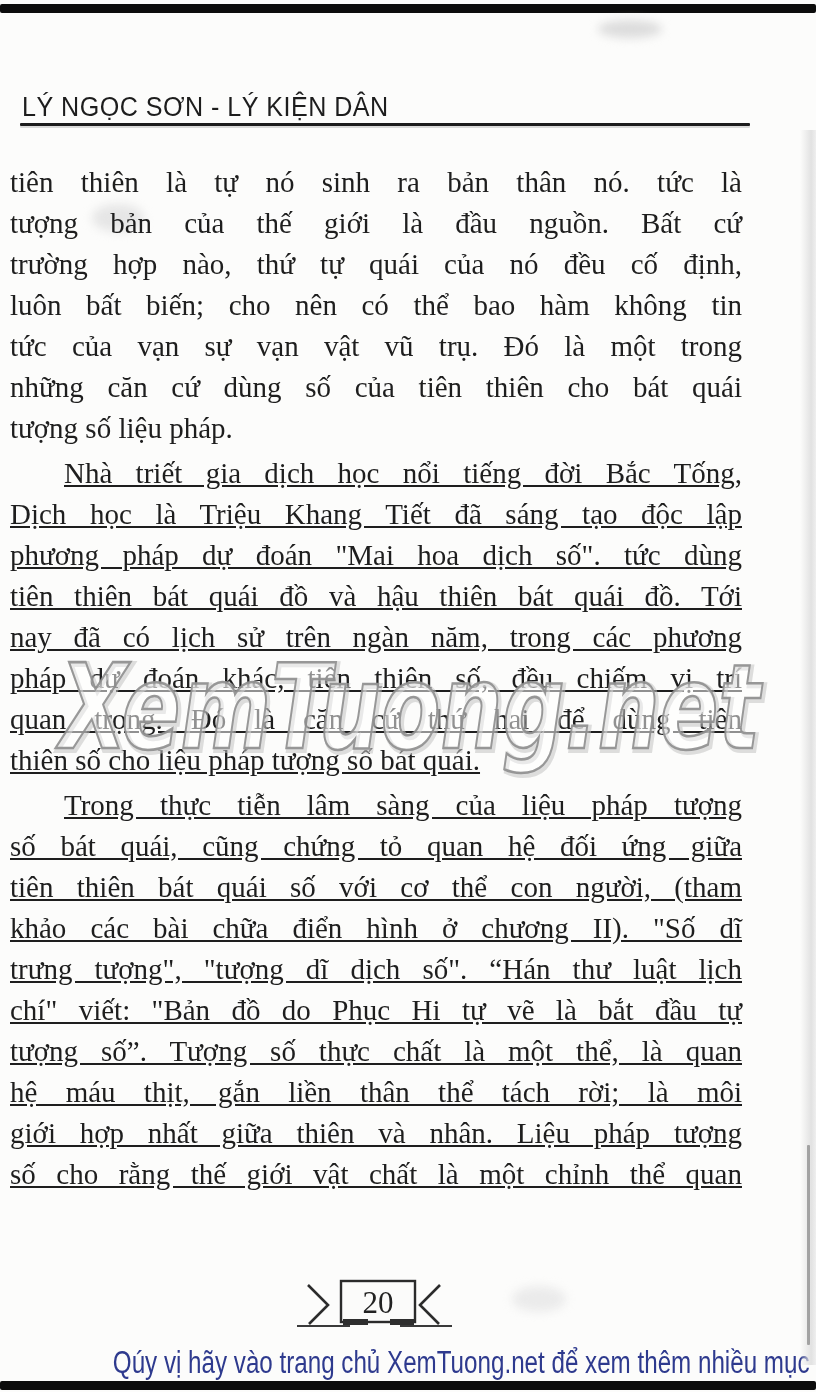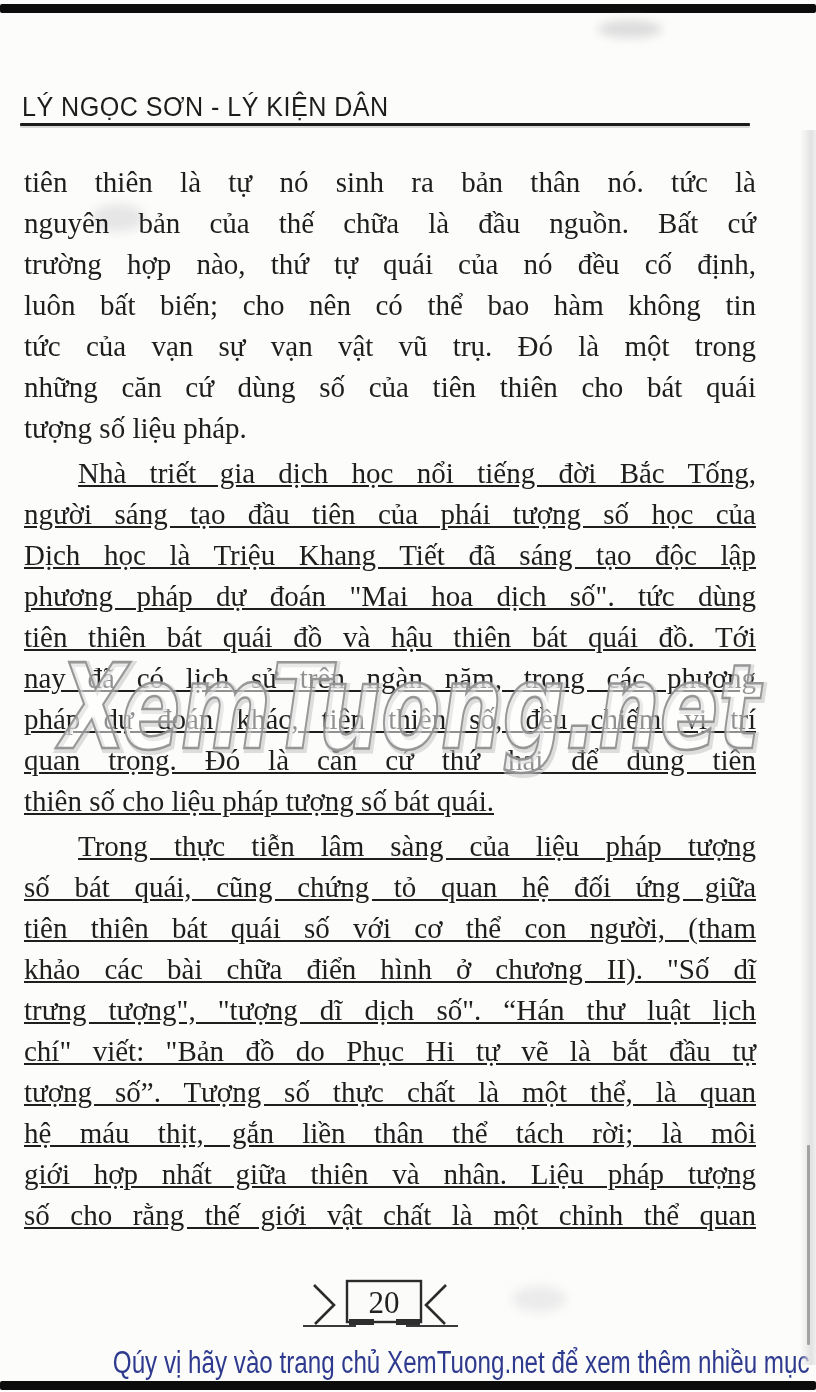--- a/index.html
+++ b/index.html
@@ -19,36 +19,36 @@
     font-family:"Liberation Sans", sans-serif;
     font-size:27px;color:#1d1d1d;letter-spacing:.5px;
     transform:scaleX(.93);transform-origin:left center;white-space:nowrap;
   }
   .header-rule{
     position:absolute;left:20px;top:123px;width:730px;height:3px;
     background:#1c1c1c;border-radius:1px;box-shadow:0 2px 0 rgba(30,30,30,.15);
   }
   
   .body-text{
-    position:absolute;left:24px;top:162px;width:732px;
+    position:absolute;left:10px;top:162px;width:732px;
     font-size:29px;color:#1e1e1e;z-index:2;
   }
   .para + .para{margin-top:4px;text-decoration:underline;}
   .line{
     height:41px;line-height:41px;
     text-align:justify;text-align-last:justify;
     overflow:visible;white-space:nowrap0;
   }
   .line.short{text-align-last:left;}
   .line.indent{text-indent:54px;}
   
   .watermark{position:absolute;left:50px;top:638px;width:720px;height:150px;z-index:3;pointer-events:none;font-style:italic;}
   .watermark svg{display:block;}
   
-  .ribbon{position:absolute;left:300px;top:1278px;width:160px;height:54px;z-index:2;}
+  .ribbon{position:absolute;left:294px;top:1278px;width:160px;height:54px;z-index:2;}
   
   .promo{
     position:absolute;left:0;top:1344px;width:816px;text-align:center;z-index:2;
   }
   .promo span{
     display:inline-block;font-family:"Liberation Sans", sans-serif;
     font-size:31px;line-height:38px;color:#2e3a8e;
     transform:scaleX(.78);transform-origin:center;white-space:nowrap;
   }
   
@@ -76,30 +76,29 @@
   <div class="smudge s1"></div>
   <div class="smudge s2"></div>
   <div class="smudge s3"></div>
 
   <div class="header-title">LÝ NGỌC SƠN - LÝ KIỆN DÂN</div>
   <div class="header-rule"></div>
 
   <div class="body-text" style="color: rgb(30, 30, 30);">
       <div class="para">
         <div class="line">tiên thiên là tự nó sinh ra bản thân nó. tức là</div>
-        <div class="line">nguyên bản của thế chữa là đầu nguồn. Bất cứ</div>
+        <div class="line">tượng bản của thế giới là đầu nguồn. Bất cứ</div>
         <div class="line">trường hợp nào, thứ tự quái của nó đều cố định,</div>
         <div class="line">luôn bất biến; cho nên có thể bao hàm không tin</div>
         <div class="line">tức của vạn sự vạn vật vũ trụ. Đó là một trong</div>
         <div class="line">những căn cứ dùng số của tiên thiên cho bát quái</div>
         <div class="line short">tượng số liệu pháp.</div>
       </div>
       <div class="para">
         <div class="line indent">Nhà triết gia dịch học nổi tiếng đời Bắc Tống,</div>
-        <div class="line">người sáng tạo đầu tiên của phái tượng số học của</div>
         <div class="line">Dịch học là Triệu Khang Tiết đã sáng tạo độc lập</div>
         <div class="line">phương pháp dự đoán "Mai hoa dịch số". tức dùng</div>
         <div class="line">tiên thiên bát quái đồ và hậu thiên bát quái đồ. Tới</div>
         <div class="line">nay đã có lịch sử trên ngàn năm, trong các phương</div>
         <div class="line">pháp dự đoán khác, tiên thiên số, đều chiếm vị trí</div>
         <div class="line">quan trọng. Đó là căn cứ thứ hai để dùng tiên</div>
         <div class="line short">thiên số cho liệu pháp tượng số bát quái.</div>
       </div>
       <div class="para">
         <div class="line indent">Trong thực tiễn lâm sàng của liệu pháp tượng</div>

